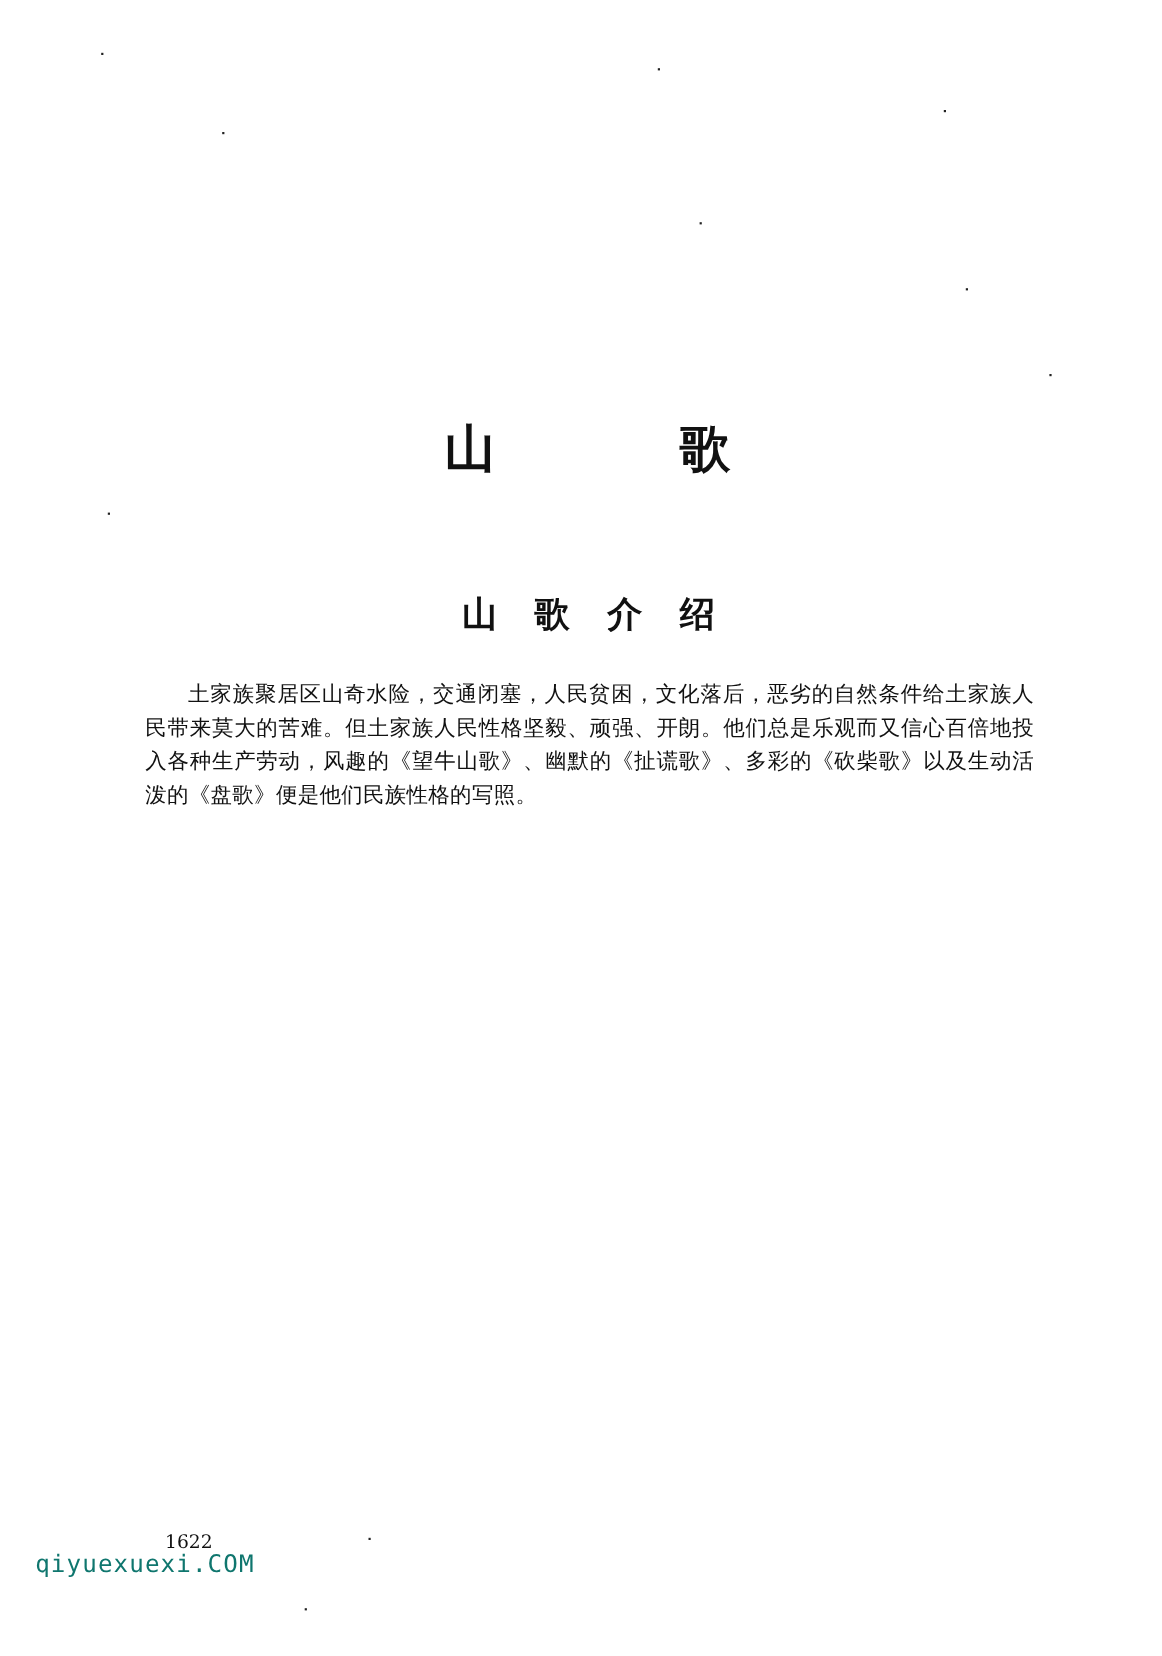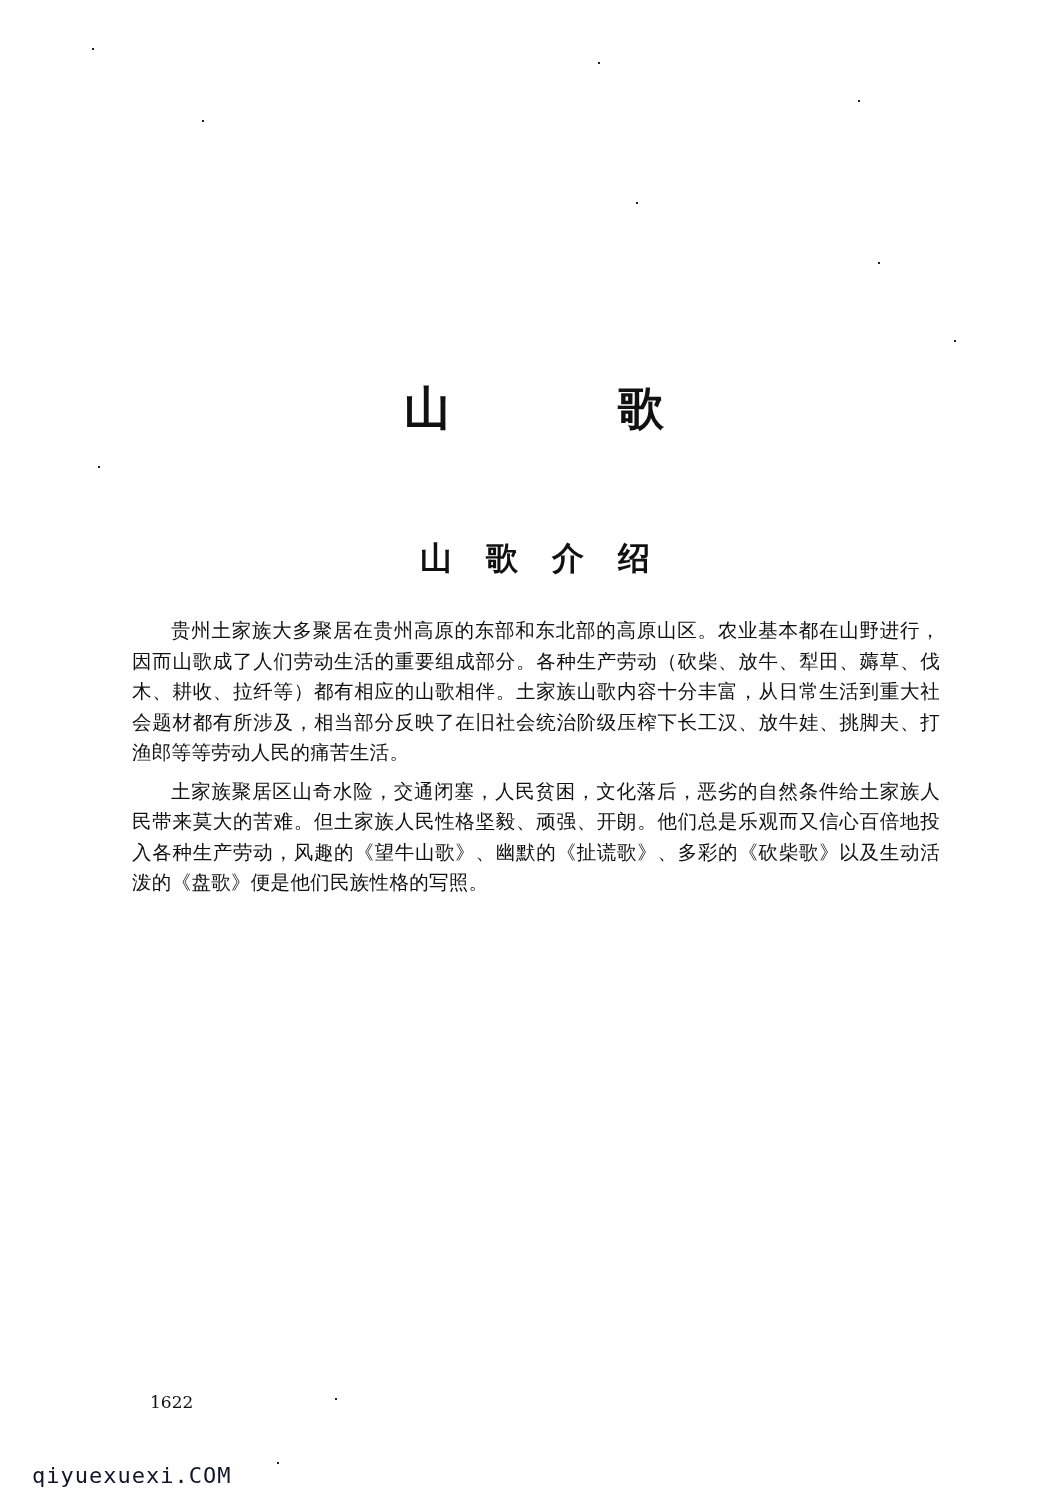--- a/index.html
+++ b/index.html
@@ -24,22 +24,22 @@
     position: absolute; top: 616px; left: 132px; width: 808px;
     font-size: 19.5px; line-height: 30.5px; letter-spacing: 0.3px;
     font-family: "DejaVu Sans", sans-serif;
   }
   .body-text p { margin: 0 0 8px 0; text-indent: 2em; text-align: justify; }
   .page-number {
     position: absolute; top: 1392px; left: 150px;
     font-size: 17px; font-family: "DejaVu Serif", serif;
   }
   .watermark {
-    position: absolute; top: 1463px; left: 32px;
-    font-size: 22px; color: #0f172a; letter-spacing: 1px;
+    position: absolute; top: 1410px; left: 32px;
+    font-size: 22px; color: #0f766e; letter-spacing: 1px;
     font-family: "DejaVu Sans Mono", monospace;
   }
 </style>
 </head>
 <body>
 
 <div class="speck" style="top:48px;left:92px;"></div>
 <div class="speck" style="top:62px;left:598px;"></div>
 <div class="speck" style="top:100px;left:858px;"></div>
 <div class="speck" style="top:120px;left:202px;"></div>
@@ -56,19 +56,18 @@
 </div>
 
 <div class="section-title">
   <span>山</span>
   <span>歌</span>
   <span>介</span>
   <span>绍</span>
 </div>
 
 <div class="body-text">
-  <p>贵州土家族大多聚居在贵州高原的东部和东北部的高原山区。农业基本都在山野进行，因而山歌成了人们劳动生活的重要组成部分。各种生产劳动（砍柴、放牛、犁田、薅草、伐木、耕收、拉纤等）都有相应的山歌相伴。土家族山歌内容十分丰富，从日常生活到重大社会题材都有所涉及，相当部分反映了在旧社会统治阶级压榨下长工汉、放牛娃、挑脚夫、打渔郎等等劳动人民的痛苦生活。</p>
   <p>土家族聚居区山奇水险，交通闭塞，人民贫困，文化落后，恶劣的自然条件给土家族人民带来莫大的苦难。但土家族人民性格坚毅、顽强、开朗。他们总是乐观而又信心百倍地投入各种生产劳动，风趣的《望牛山歌》、幽默的《扯谎歌》、多彩的《砍柴歌》以及生动活泼的《盘歌》便是他们民族性格的写照。</p>
 </div>
 
 <div class="page-number">1622</div>
 
 <div class="watermark">qiyuexuexi.COM</div>
 
 </body></html>

